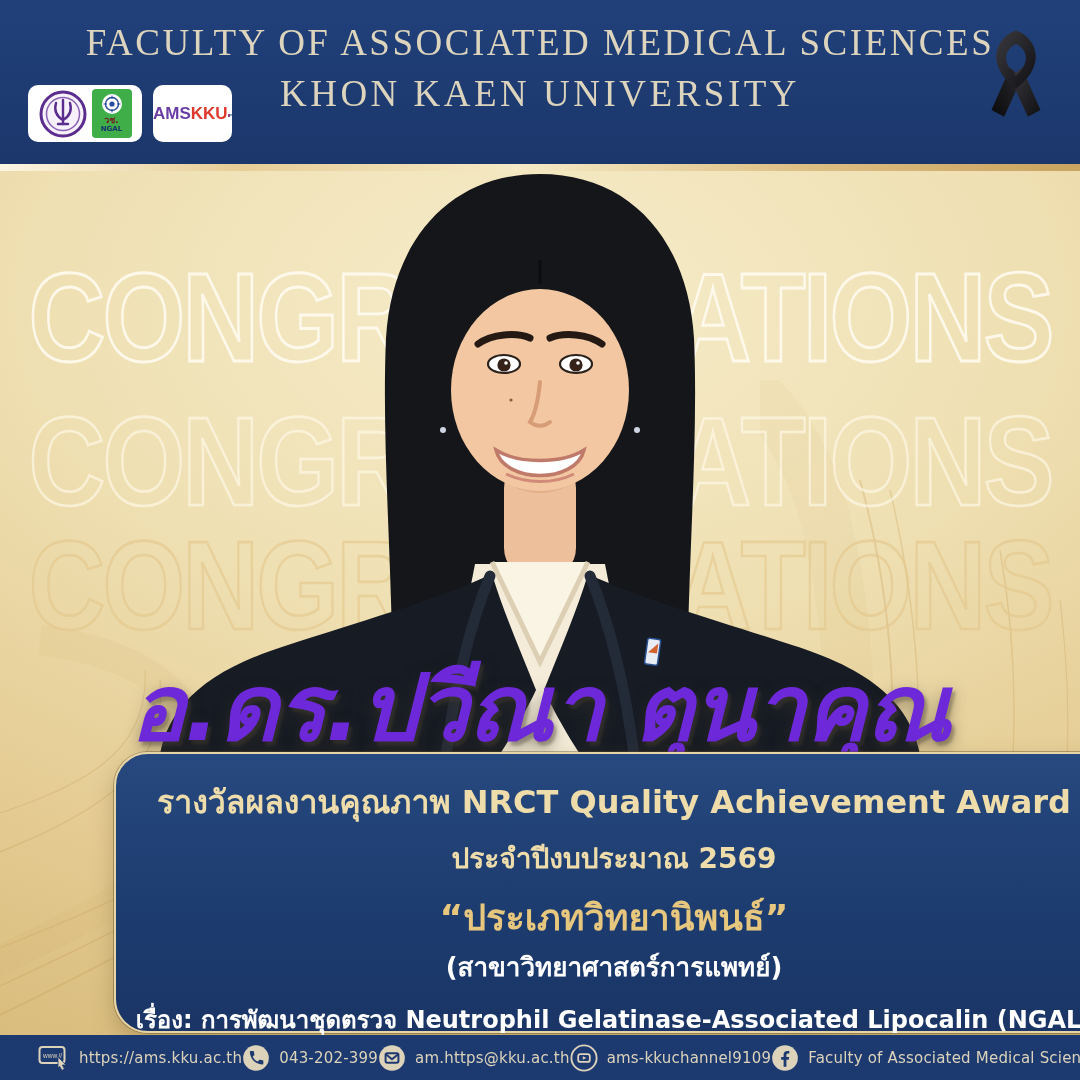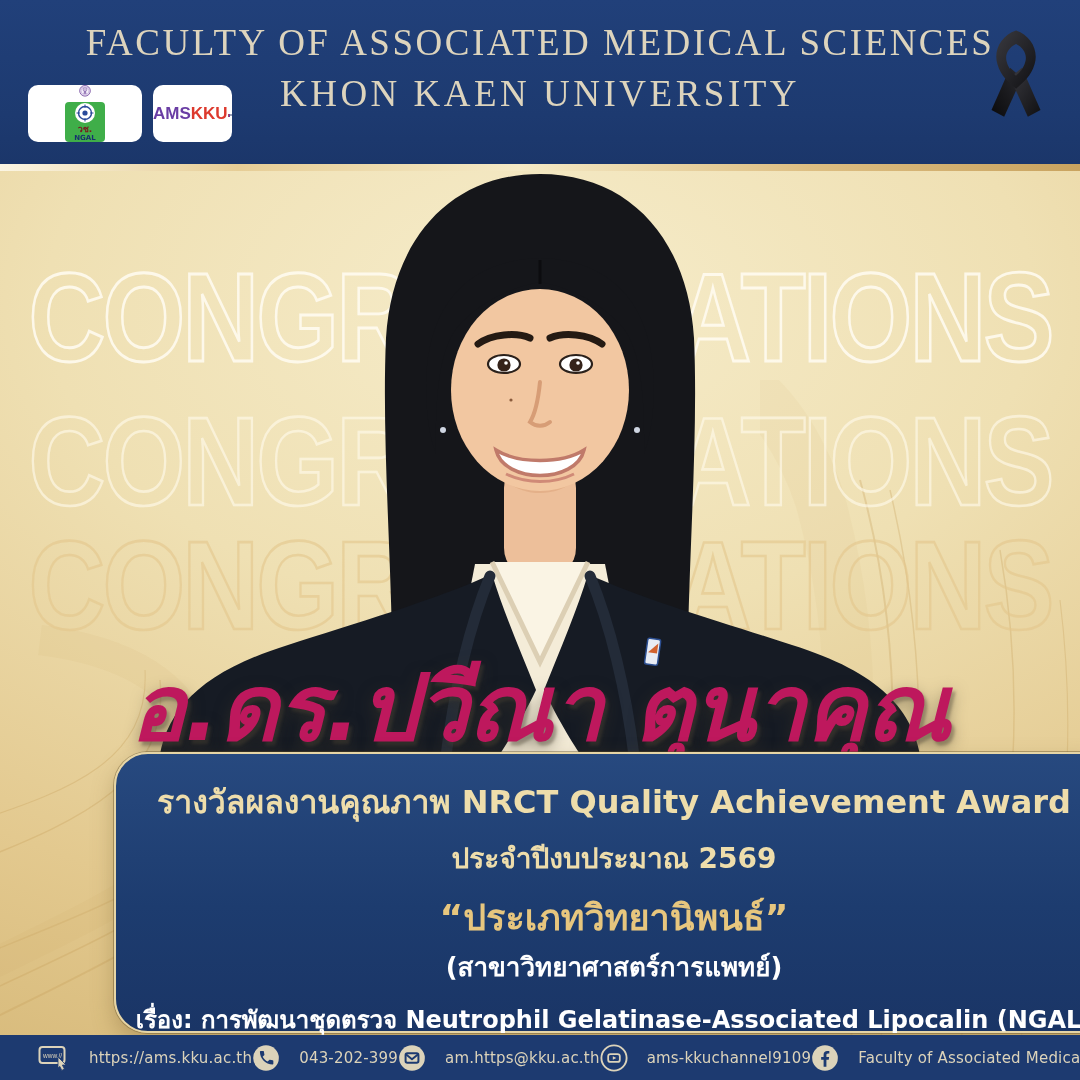--- a/index.html
+++ b/index.html
@@ -24,21 +24,21 @@
     font-family:"Liberation Serif","DejaVu Serif",serif;
     color:#ddd4bd; font-size:37px; letter-spacing:2.5px; font-weight:400;
     line-height:1.0;
   }
   .title-line.second { margin-top:14px; letter-spacing:3.5px; }
   .logo-cards { position:absolute; left:28px; top:85px; display:flex; gap:11px; }
   .logo-card {
     background:#fff; border-radius:10px; height:57px;
     display:flex; align-items:center; justify-content:center;
   }
-  .logo-card.c1 { width:114px; gap:5px;flex-direction:column; }
+  .logo-card.c1 { width:114px; gap:5px; }
   .logo-card.c2 { width:79px; }
   .nrct-box {
     width:40px; height:49px; background:#3fae49; border-radius:4px;
     display:flex; flex-direction:column; align-items:center; justify-content:center;
   }
   .nrct-thai { font-size:9px; font-weight:bold; color:#7a1520; line-height:1; margin-top:1px;}
   .nrct-en { font-size:7px; font-weight:bold; color:#17316e; line-height:1.2; }
   .ams-line { font-size:17px; font-weight:800; letter-spacing:0; line-height:1; font-family:"Liberation Sans",sans-serif;}
   .ams-line .a { color:#6a3da4; }
   .ams-line .k { color:#dd392d; }
@@ -61,21 +61,21 @@
     transform:translateX(-50%) scale(.95,1.12);
   }
   .wm.r1 { top:262px; -webkit-text-stroke:2.6px rgba(255,252,242,.85); }
   .wm.r2 { top:406px; -webkit-text-stroke:2.4px rgba(255,250,236,.62); }
   .wm.r3 { top:530px; -webkit-text-stroke:2.4px rgba(227,199,140,.62); }
   
   .portrait { position:absolute; left:140px; top:168px; z-index:3; }
   
   .name {
     position:absolute; top:634px; left:0; right:0; text-align:center; z-index:4;
-    font-size:92px; font-weight:700; font-style:italic; color:#be185d;
+    font-size:92px; font-weight:700; font-style:italic; color:#6d28d9;
     letter-spacing:-1px; white-space:nowrap;
     text-shadow:0 6px 16px rgba(66,58,42,.5), 3px 4px 3px rgba(80,72,58,.38);
   }
   
   .award-box {
     position:absolute; left:114px; top:752px; width:1000px; height:281px; z-index:5;
     border-radius:34px; border:2px solid #e6d5a6;
     background:linear-gradient(180deg,#27497f 0%,#1d3c6f 55%,#1a3566 100%);
     box-shadow:0 0 0 1px rgba(92,74,38,.4), 0 10px 22px rgba(118,92,44,.35);
     text-align:center; padding-top:18px;
@@ -84,21 +84,21 @@
   .aw2 { font-size:28px; font-weight:700; color:#eeddab; margin-top:9px; }
   .aw3 { font-size:36px; font-weight:800; color:#e7c67e; margin-top:9px; }
   .aw4 { font-size:26px; font-weight:600; color:#ffffff; }
   .aw5 { font-size:24px; font-weight:700; color:#ffffff; margin-top:13px; }
   
   .footer {
     position:absolute; left:0; top:1035px; width:1080px; height:45px; z-index:10;
     background:#1d3a70; display:flex; align-items:center;
     justify-content:space-between; padding:0 38px;
   }
-  .fitem { display:flex; align-items:center; gap:19px; }
+  .fitem { display:flex; align-items:center; gap:9px; }
   .fitem span { color:#dcd3ba; font-size:15px; letter-spacing:.2px; white-space:nowrap; }
 </style>
 </head>
 <body>
 
 <div class="poster">
 
   <div class="body-bg"></div>
 
   <svg class="texture" style="left:0;top:560px;" width="420" height="480" viewBox="0 0 420 480">

